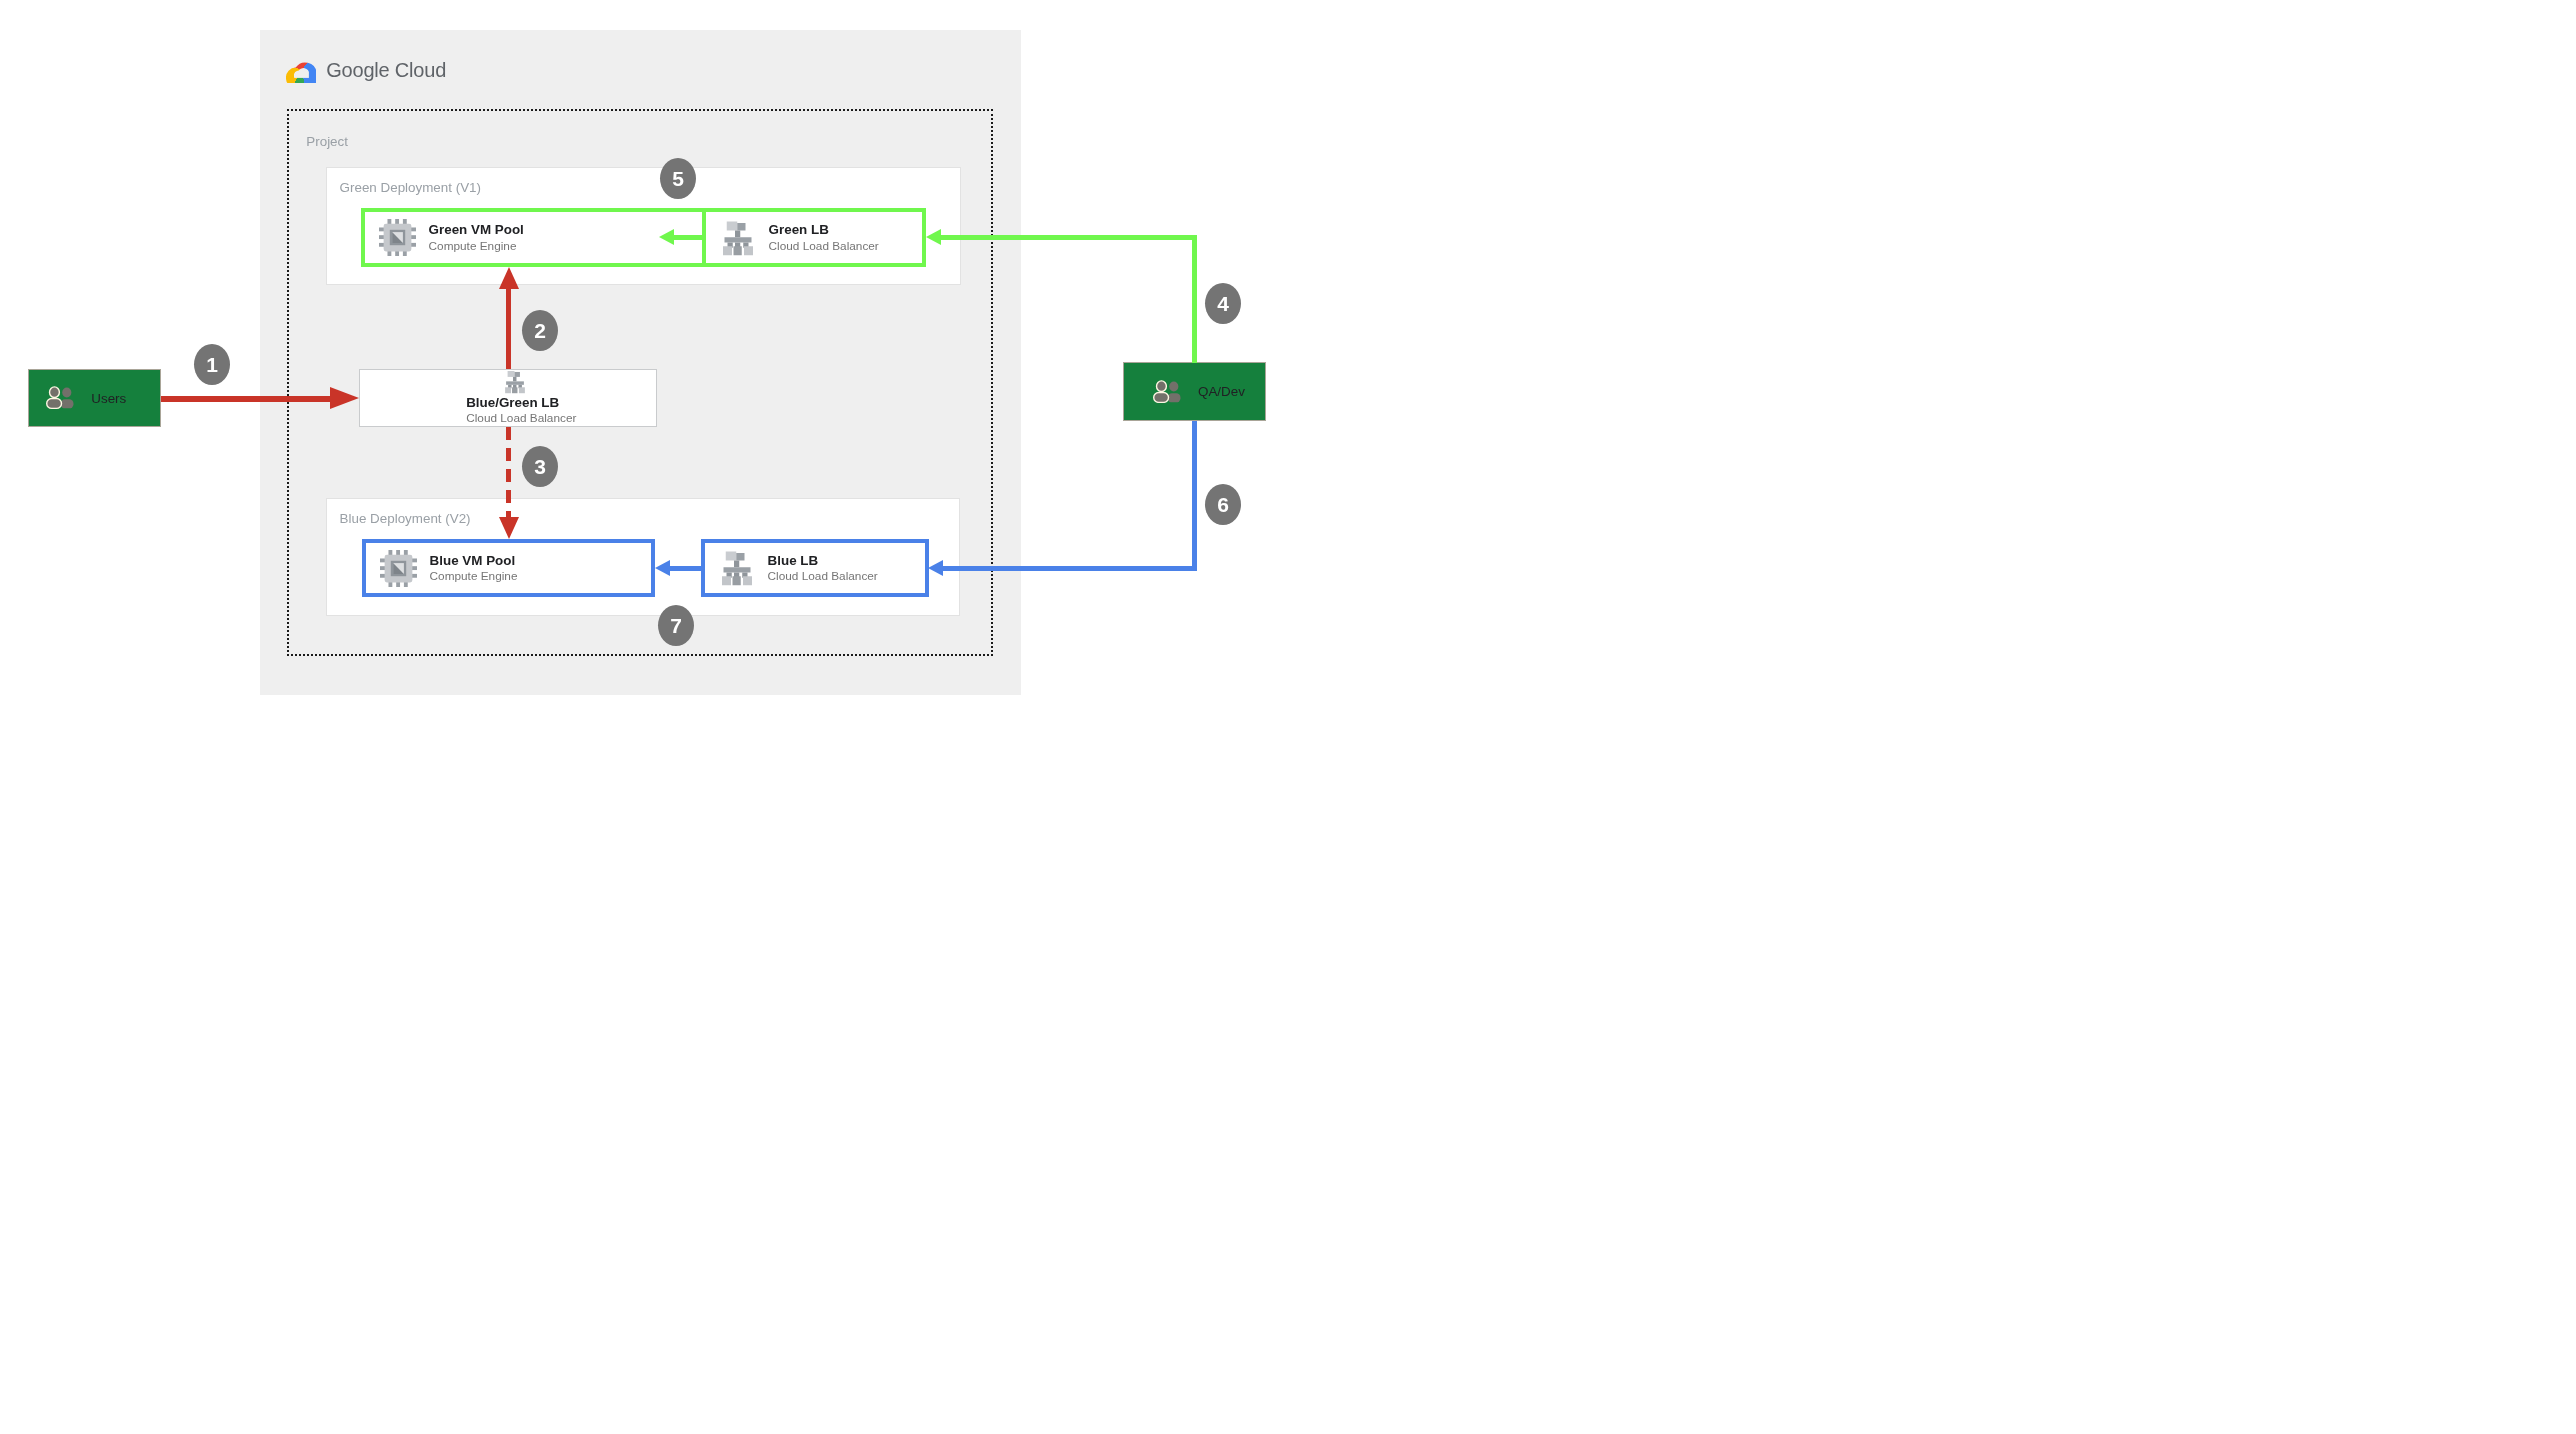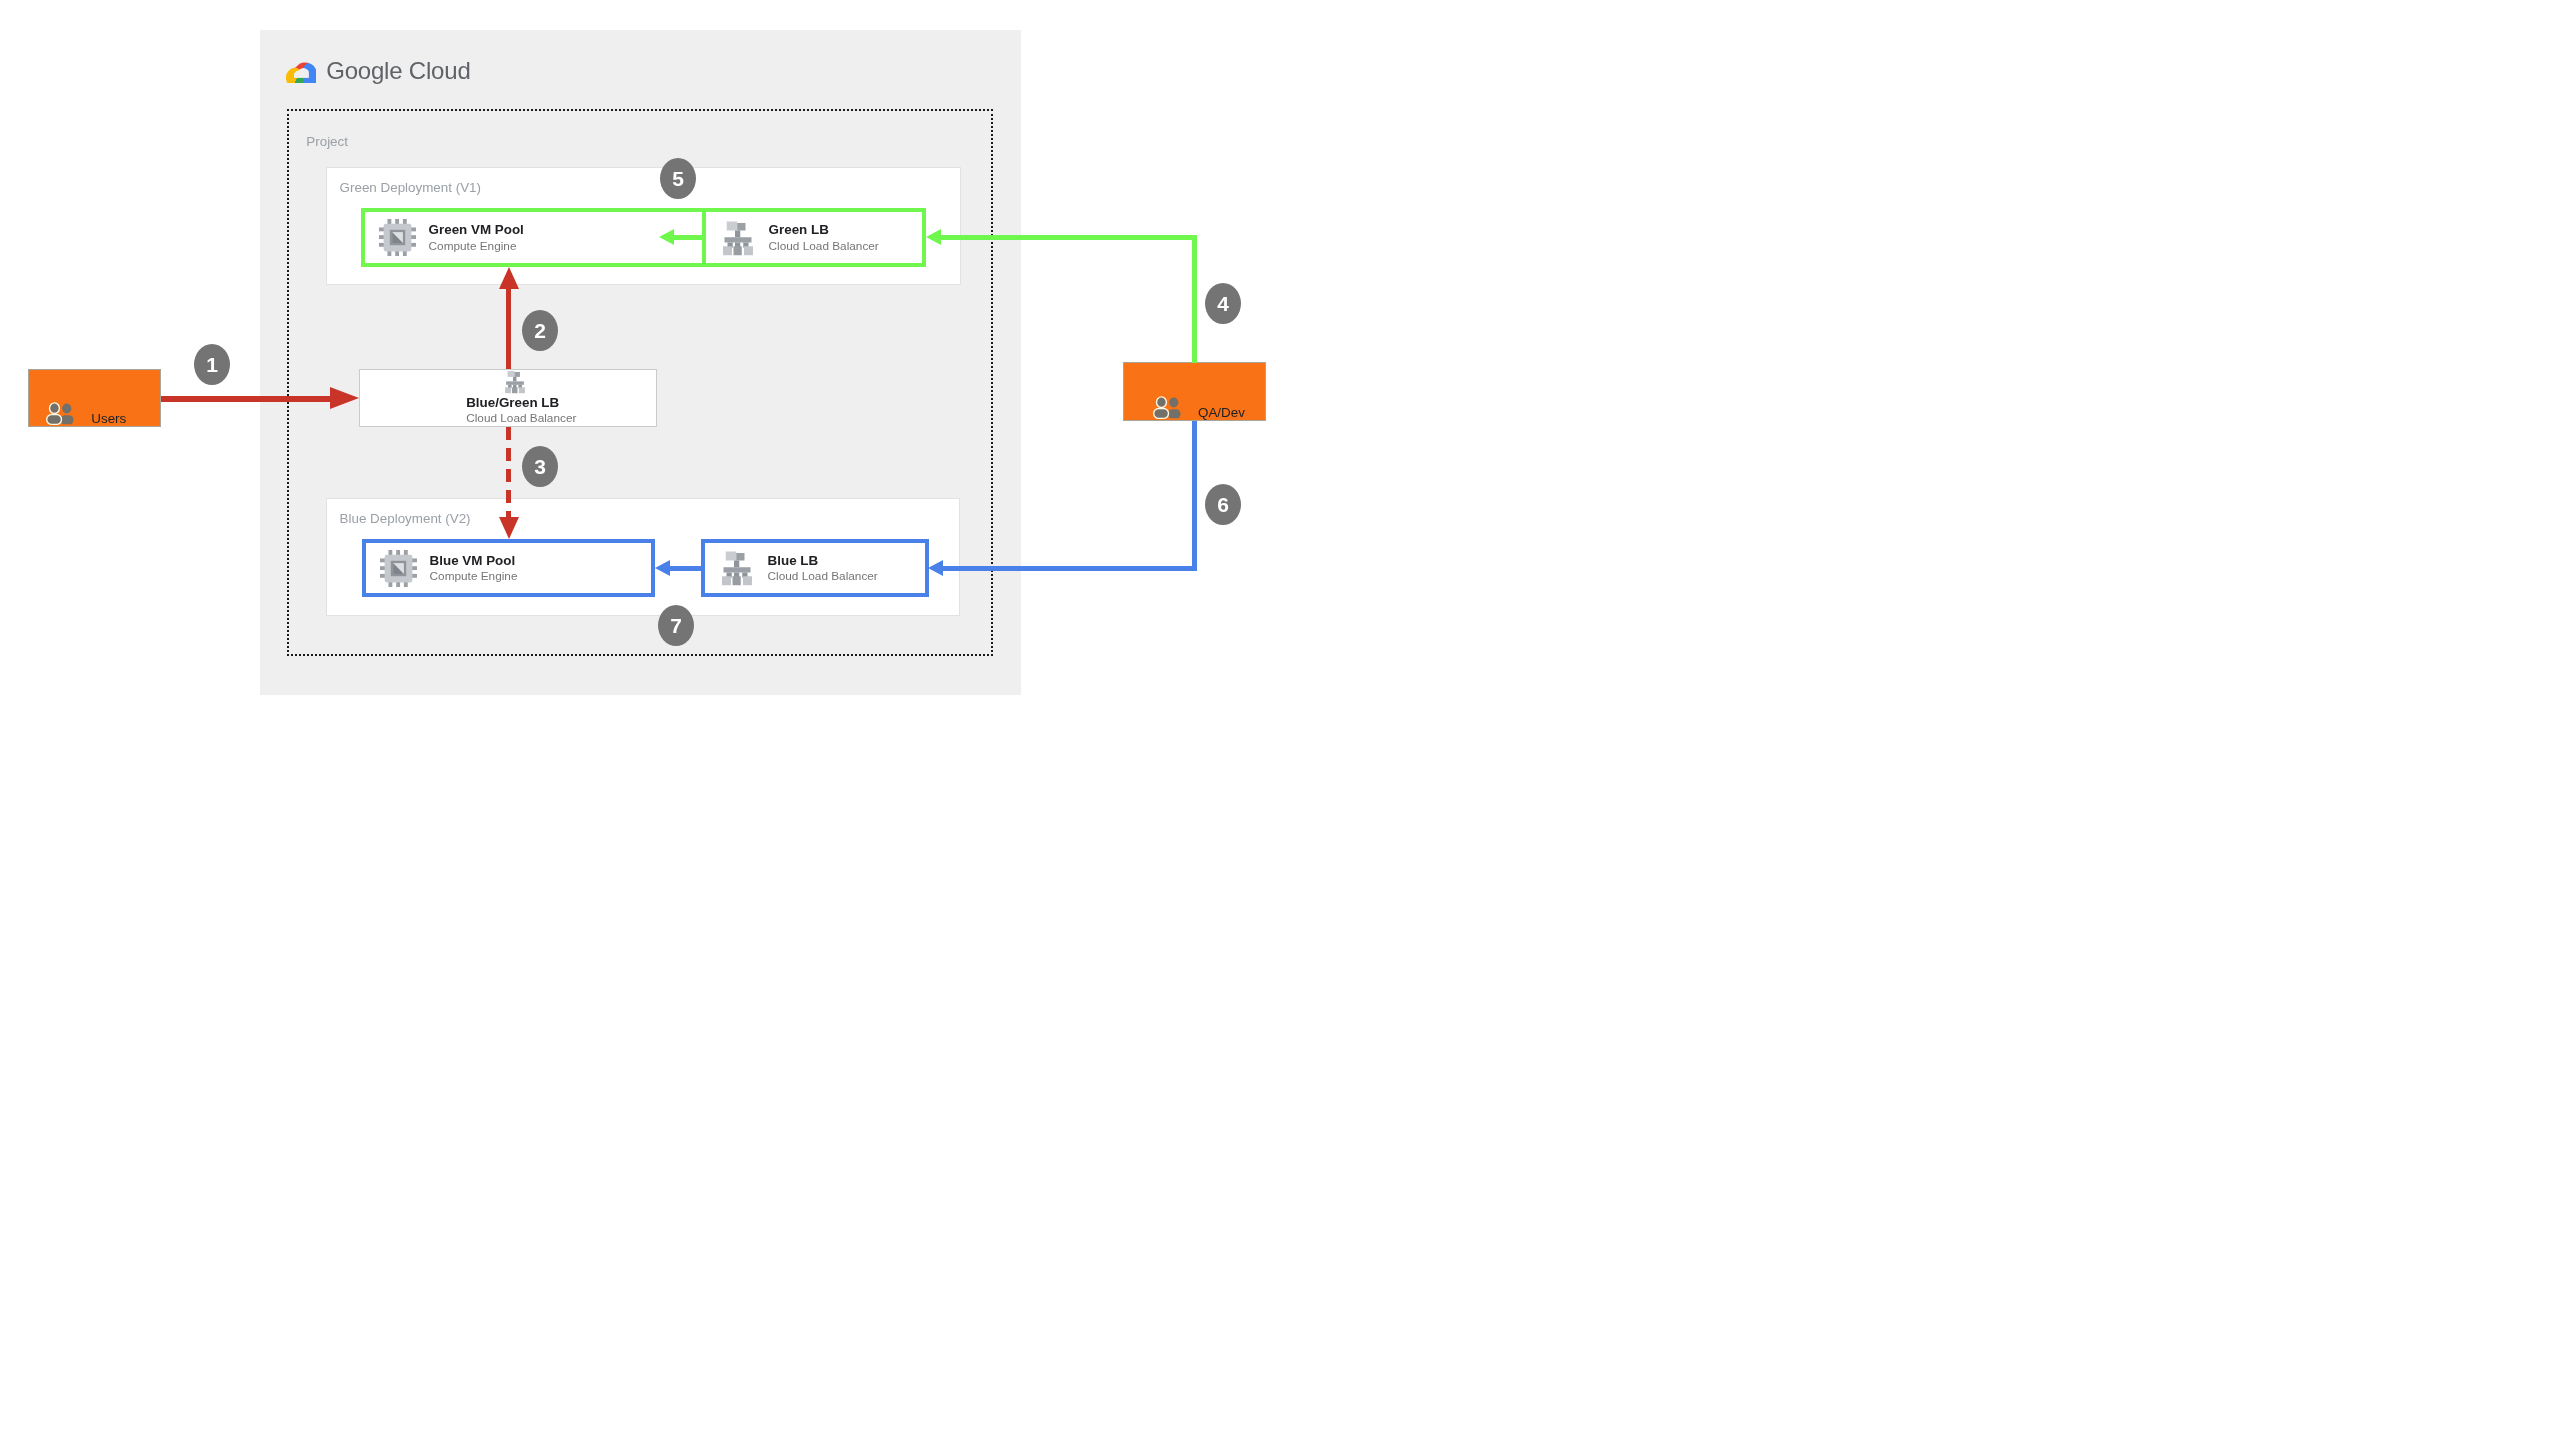--- a/index.html
+++ b/index.html
@@ -11,21 +11,21 @@
 
   
   .logo{position:absolute;left:286px;top:57px;height:27px;display:flex;align-items:center;}
   .cloud-ico{position:relative;width:30px;height:24.4px;margin-right:10.2px;}
   .cloud-seg{position:absolute;inset:0;
     background:conic-gradient(from 38deg at 53% 47%, #4285F4 0 132deg, #34A853 132deg 172deg, #FBBC05 172deg 248deg, #EA4335 248deg 360deg);
     clip-path:path('M10 29.5 h17.5 a8 8 0 0 0 3.1-15.4 A11.5 11.5 0 0 0 9.7 9.3 A9 9 0 0 0 10 29.5 Z');}
   .cloud-hole{position:absolute;inset:0;background:#EFEFEF;
     clip-path:path('M10 29.5 h17.5 a8 8 0 0 0 3.1-15.4 A11.5 11.5 0 0 0 9.7 9.3 A9 9 0 0 0 10 29.5 Z');
     transform:scale(0.5) translate(0.8px,2.4px);transform-origin:50% 55%;}
-  .logo-text{font-size:24px;color:#5F6368;letter-spacing:-0.2px;}
+  .logo-text{font-size:20px;color:#5F6368;letter-spacing:-0.2px;}
 
   
   .project-box{position:absolute;left:287px;top:109px;width:706px;height:547px;border:2.4px dotted #1a1a1a;box-sizing:border-box;}
   .project-label{position:absolute;left:17.3px;top:23px;font-size:13.4px;color:#9AA0A6;}
 
   
   .deployment{position:absolute;background:#ffffff;border:1.6px solid #E2E2E2;box-sizing:border-box;}
   .dep-green{left:326px;top:167px;width:635px;height:118px;}
   .dep-blue{left:326px;top:498px;width:634px;height:118px;}
   .dep-label{position:absolute;left:12.6px;top:11.8px;font-size:13.4px;color:#9AA0A6;white-space:nowrap;}
@@ -39,21 +39,21 @@
   .b-blue{border:4.7px solid #4A81E8;}
   .b-gray{border:1.6px solid #C9CBCD;}
 
   .n-green-vm{left:361px;top:208px;width:360px;height:59px;}
   .n-green-lb{left:702px;top:208px;width:224px;height:59px;}
   .n-bg-lb{left:359px;top:369px;width:298px;height:58px;flex-direction:column;}
   .n-blue-vm{left:362px;top:539px;width:293px;height:58px;}
   .n-blue-lb{left:701px;top:539px;width:228px;height:58px;}
 
   
-  .actor{position:absolute;background:#f97316;border:1.6px solid #A9A598;box-sizing:border-box;display:flex;align-items:flex-end;}
+  .actor{position:absolute;background:#15803d;border:1.6px solid #A9A598;box-sizing:border-box;display:flex;align-items:center;}
   .actor .lbl{font-size:13.4px;color:#202124;}
   .a-users{left:28px;top:369px;width:133px;height:58px;padding-left:17.3px;}
   .a-qadev{left:1123px;top:362px;width:143px;height:59px;padding-left:29px;}
   .actor svg{margin-right:14px;}
 
   
   .badge{position:absolute;width:36px;height:41px;border-radius:50%;background:#747474;color:#ffffff;
     font-size:21px;font-weight:bold;display:flex;align-items:center;justify-content:center;z-index:30;}
 
   

